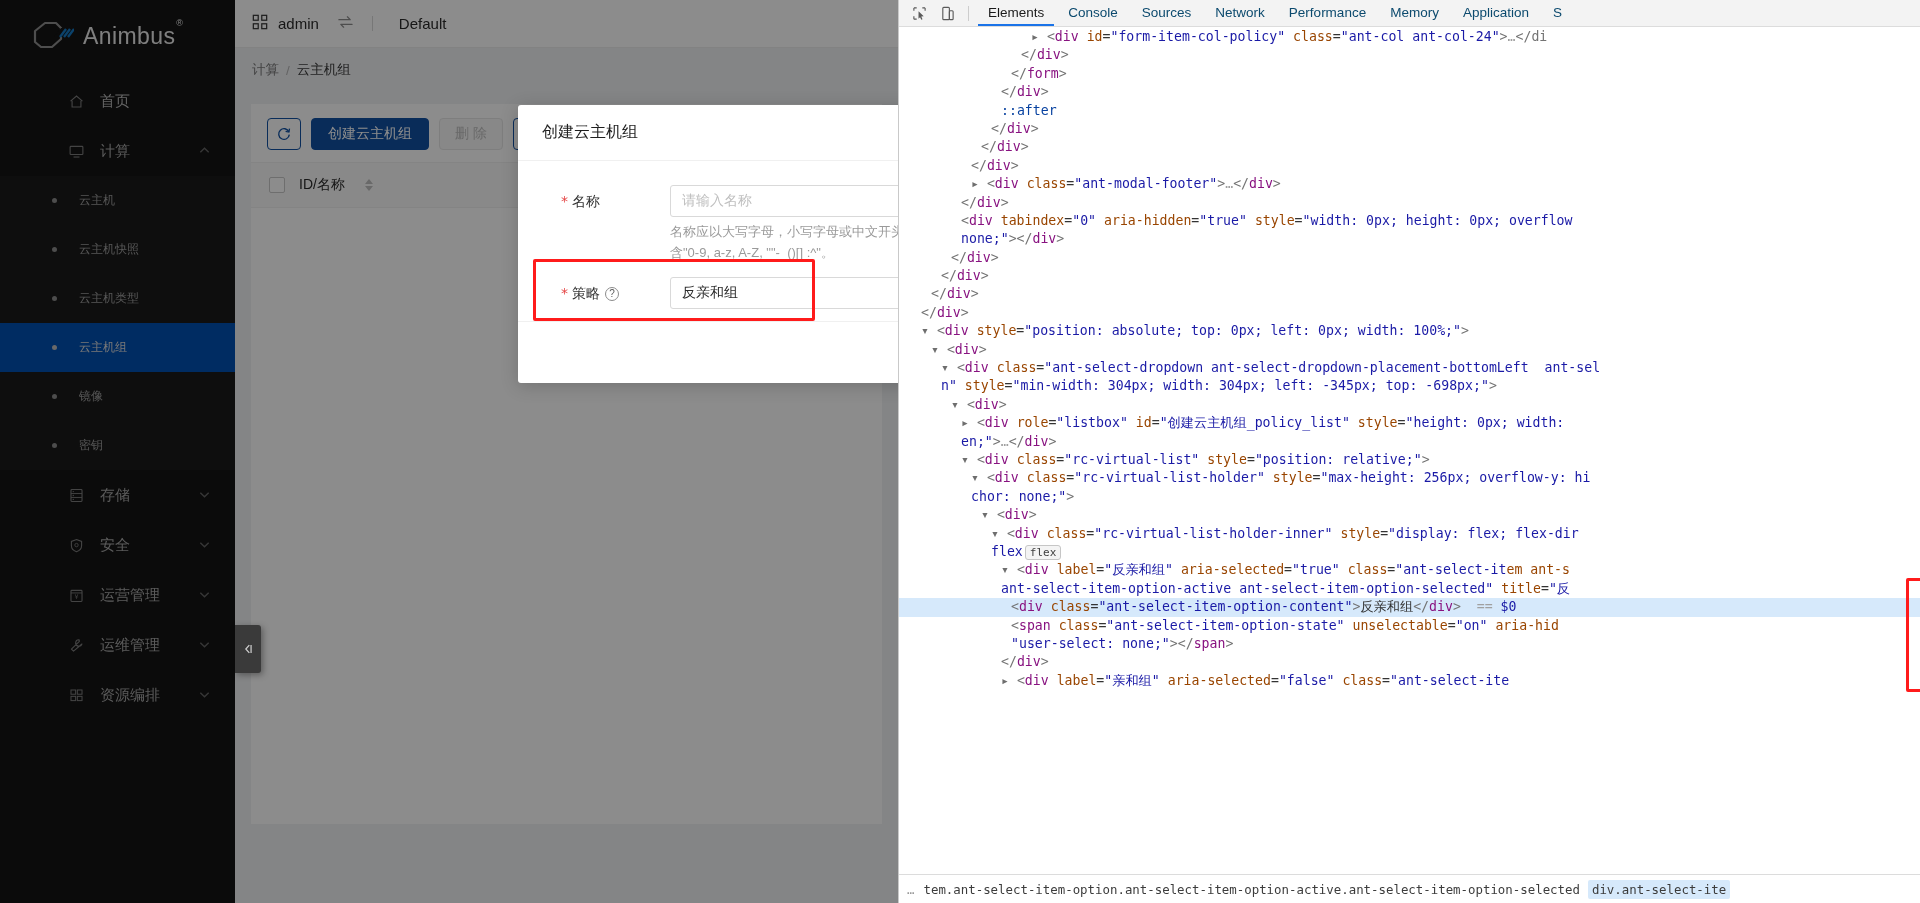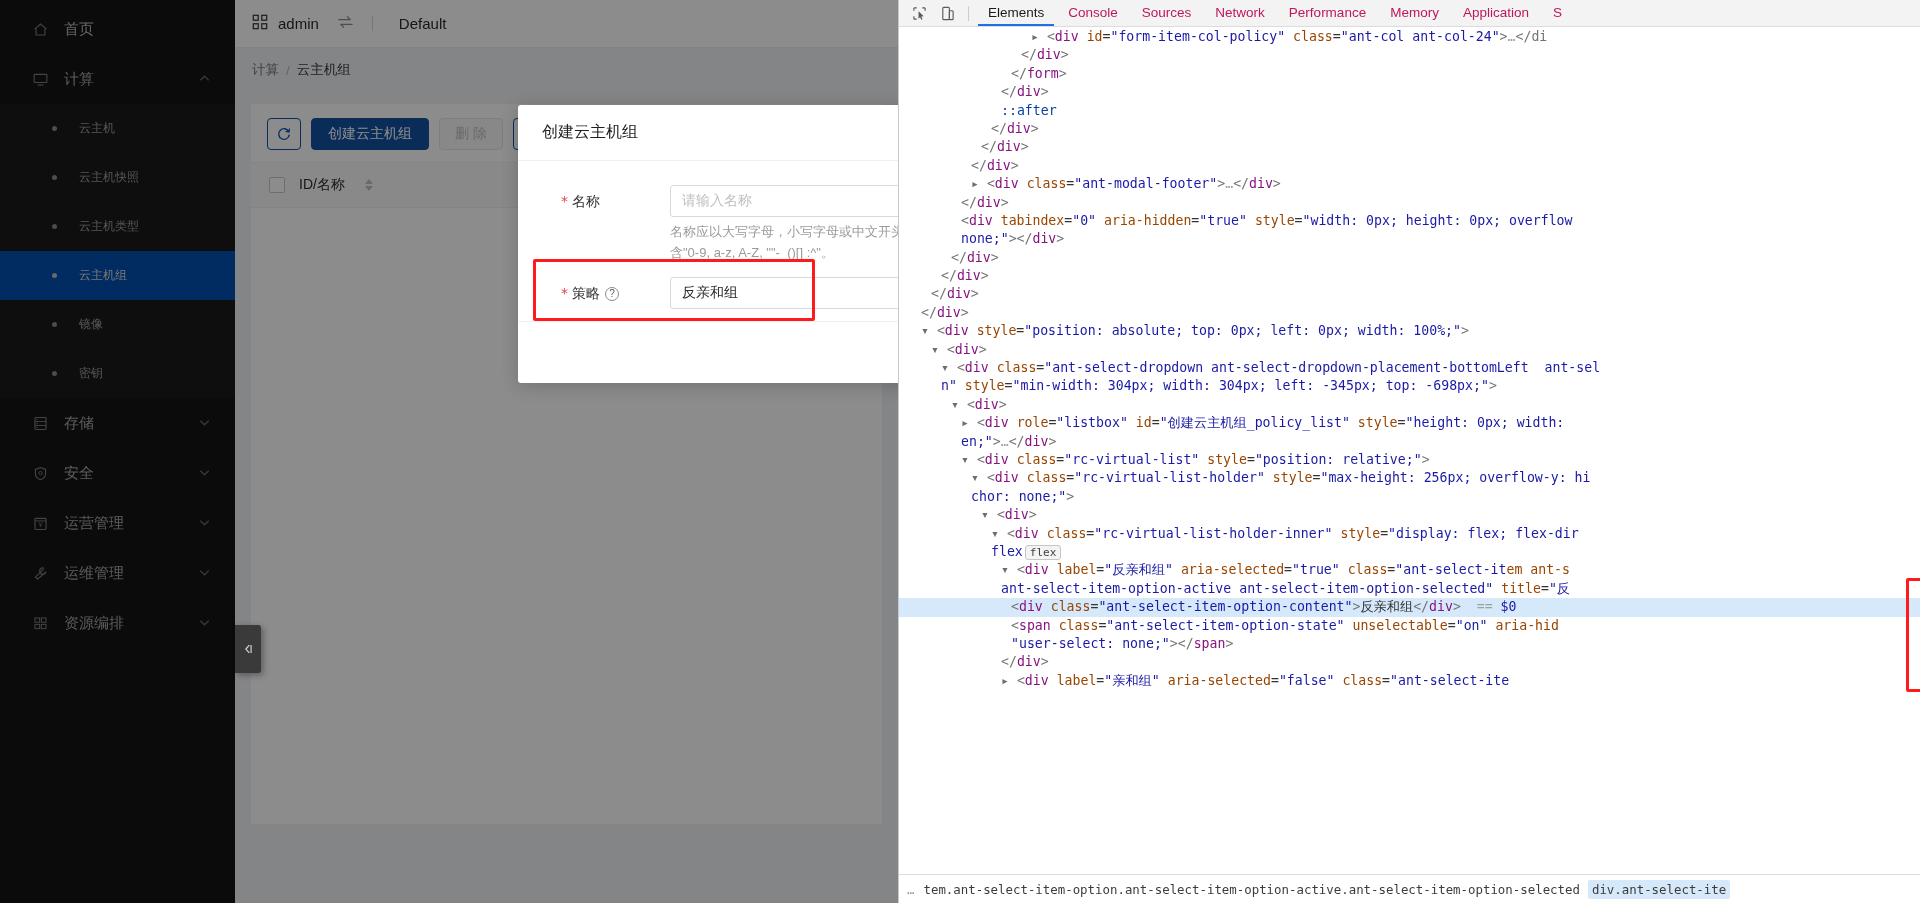--- a/index.html
+++ b/index.html
@@ -28,21 +28,21 @@
   .logo-mark { width: 44px; height: 32px; position: relative; flex: none; }
   .logo-text {
     font-size: 23px; color: #e8e8e8; letter-spacing: .4px; position: relative;
     font-family: "Liberation Sans", sans-serif;
   }
   .logo-text sup { font-size: 9px; position: relative; top: -9px; left: 1px; }
 
   .nav { padding-top: 4px; }
   .nav-item {
     display: flex; align-items: center; height: 50px; padding: 0 24px 0 30px;
-    font-size: 15px; color: #a6a6a6; cursor: pointer; position: relative;
+    font-size: 15px; color: #a6a6a6; cursor: pointer; position: relative; margin-left: 36px;
   }
   .nav-item .ni-icon { width: 20px; flex: none; display:flex; align-items:center; justify-content:center; opacity:.75; }
   .nav-item .ni-label { margin-left: 14px; flex: 1; }
   .nav-item .ni-arrow { flex: none; opacity: .6; }
   .nav-item.home .ni-label { color: #b8b8b8; }
   .submenu { background: #1a1a1a; }
   .sub-item {
     display: flex; align-items: center; height: 49px; padding-left: 52px;
     font-size: 12px; color: #9d9d9d; cursor: pointer;
   }
@@ -153,21 +153,21 @@
     display: flex; align-items: center; padding-left: 6px; gap: 0;
     font-family: "Liberation Sans", sans-serif;
   }
   .dt-tool {
     width: 28px; height: 26px; display: flex; align-items: center; justify-content: center;
     color: #5a5a5a;
   }
   .dt-vsep { width: 1px; height: 15px; background: #cdcdcd; margin: 0 7px; }
   .dt-tab {
     padding: 0 12px; height: 26px; line-height: 26px; font-size: 13.5px;
-    color: #be185d; position: relative; cursor: pointer;
+    color: #0c4a6e; position: relative; cursor: pointer;
   }
   .dt-tab.active { color: #1a1a1a; }
   .dt-tab.active::after {
     content: ""; position: absolute; left: 2px; right: 2px; bottom: 0; height: 2.5px;
     background: #1a73e8;
   }
 
   .dt-tree {
     position: absolute; left: 0; top: 27px; right: 0; bottom: 29px;
     overflow: hidden; padding-top: 1px;
@@ -208,20 +208,34 @@
   #redbox-option { left: 1007px; top: 578px; width: 504px; height: 114px; }
 </style>
 </head>
 <body>
 
 <div id="root">
 
   <div id="app">
 
     <div id="sidebar">
+      <div class="logo-wrap">
+        <div class="logo-mark">
+          <svg width="44" height="32" viewBox="0 0 44 32">
+            <path d="M5 22 L5 11 L15 3 L26 3 L31 8 L31 19 L22 27 L11 27 Z" fill="none" stroke="#8e8e8e" stroke-width="2.2" stroke-linejoin="round"></path>
+            <path d="M31 8 L40 8 L33 17 L24 17 Z" fill="#141414"></path>
+            <g stroke="#1478c4" stroke-width="2.4">
+              <line x1="30" y1="17" x2="36" y2="9"></line>
+              <line x1="34" y1="17" x2="40" y2="9"></line>
+              <line x1="38" y1="17" x2="44" y2="9"></line>
+            </g>
+          </svg>
+        </div>
+        <div class="logo-text"><span>Animbus</span><sup>®</sup></div>
+      </div>
 
       <div class="nav">
 
         <div class="nav-item home">
           <span class="ni-icon">
             <svg width="17" height="17" viewBox="0 0 20 20">
                 <path d="M3 9.5 L10 3.5 L17 9.5 M4.8 9 V16.5 H15.2 V9" fill="none" stroke="#a0a0a0" stroke-width="1.3"></path>
               </svg>
           </span>
           <span class="ni-label">首页</span>

